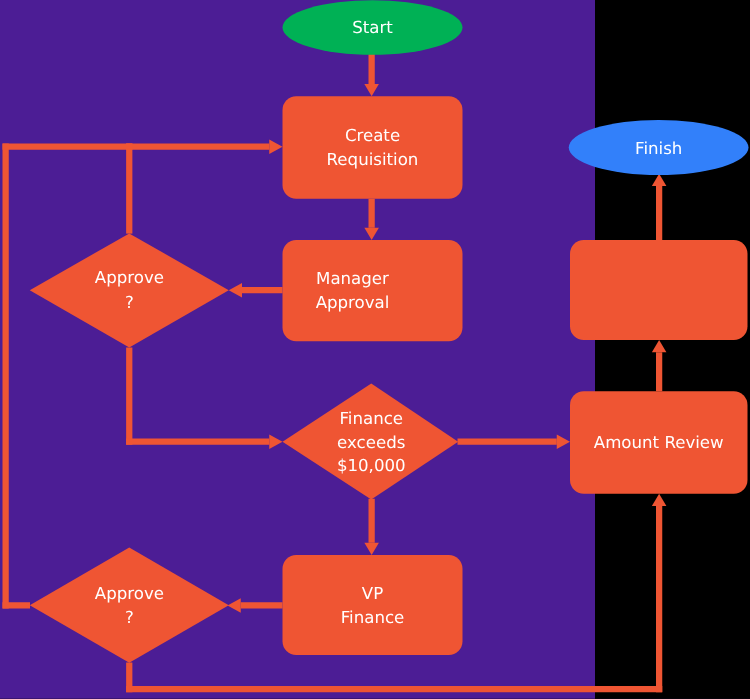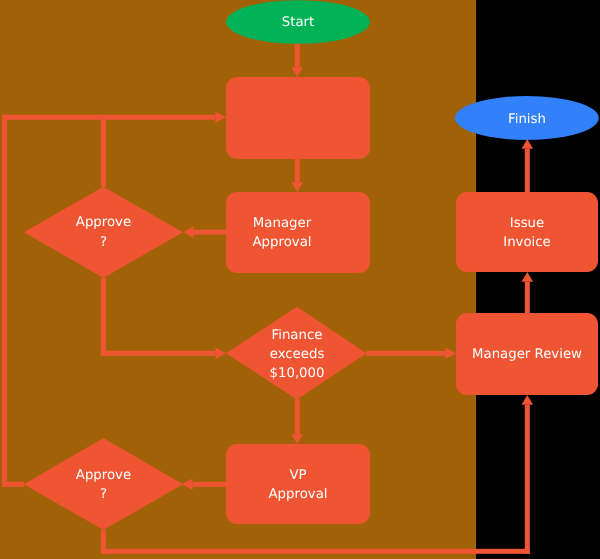--- a/index.html
+++ b/index.html
@@ -1,20 +1,20 @@
 <!DOCTYPE html>
 <html><head>
 <meta charset="utf-8">
 <title>Flowchart</title>
 <style>
   html,body{margin:0;padding:0;background:#000000;}
   body{width:600px;height:559px;overflow:hidden;
        font-family:"DejaVu Sans",sans-serif;
        -webkit-font-smoothing:antialiased;text-rendering:geometricPrecision;}
-  #flowchart{position:relative;width:476px;height:559px;background:#a16207;}
+  #flowchart{position:relative;width:476px;height:559px;background:#4c1d95;}
   #shapes{position:absolute;left:0;top:0;width:600px;height:559px;}
   .node-label{position:absolute;color:#ffffff;font-size:13.3px;line-height:19.3px;
               text-align:center;white-space:pre-line;letter-spacing:0;
               -webkit-font-smoothing:antialiased;transform:translateZ(0);}
 </style>
 </head>
 <body>
 
 <div id="flowchart">
   <svg id="shapes" width="600" height="559" viewBox="0 0 600 559">
@@ -83,28 +83,28 @@
       <rect x="456" y="192" width="142" height="80" rx="11" ry="11" fill="#ef5533"></rect>
       <rect x="456" y="313" width="142" height="82" rx="11" ry="11" fill="#ef5533"></rect>
       <rect x="226" y="444" width="144" height="80" rx="11" ry="11" fill="#ef5533"></rect>
       <polygon points="103.4,186.7 183,232.2 103.4,277.9 23.8,232.2" fill="#ef5533"></polygon>
       <polygon points="297,306.8 366.5,353.3 297,399.6 226,353.3" fill="#ef5533"></polygon>
       <polygon points="103.4,437.9 183,484.2 103.4,530.1 23.8,484.2" fill="#ef5533"></polygon>
     </g>
   </svg>
 
   <div class="node-label" style="left:226px;top:13.2px;width:144px">Start</div>
+  <div class="node-label" style="left:226px;top:99.9px;width:144px">Create
+Requisition</div>
   <div class="node-label" style="left:210px;top:213.8px;width:144px">Manager
 Approval</div>
   <div class="node-label" style="left:24px;top:213.3px;width:159px">Approve
 ?</div>
   <div class="node-label" style="left:227px;top:325.5px;width:140px">Finance
 exceeds
 $10,000</div>
   <div class="node-label" style="left:226px;top:465.6px;width:144px">VP
-Approval</div>
+Finance</div>
   <div class="node-label" style="left:24px;top:465.7px;width:159px">Approve
 ?</div>
-  <div class="node-label" style="left:456px;top:345px;width:142px">Manager Review</div>
-  <div class="node-label" style="left:456px;top:213.5px;width:142px">Issue
-Invoice</div>
+  <div class="node-label" style="left:456px;top:345px;width:142px">Amount Review</div>
   <div class="node-label" style="left:456px;top:109.9px;width:142px">Finish</div>
 </div>
 
 </body></html>

